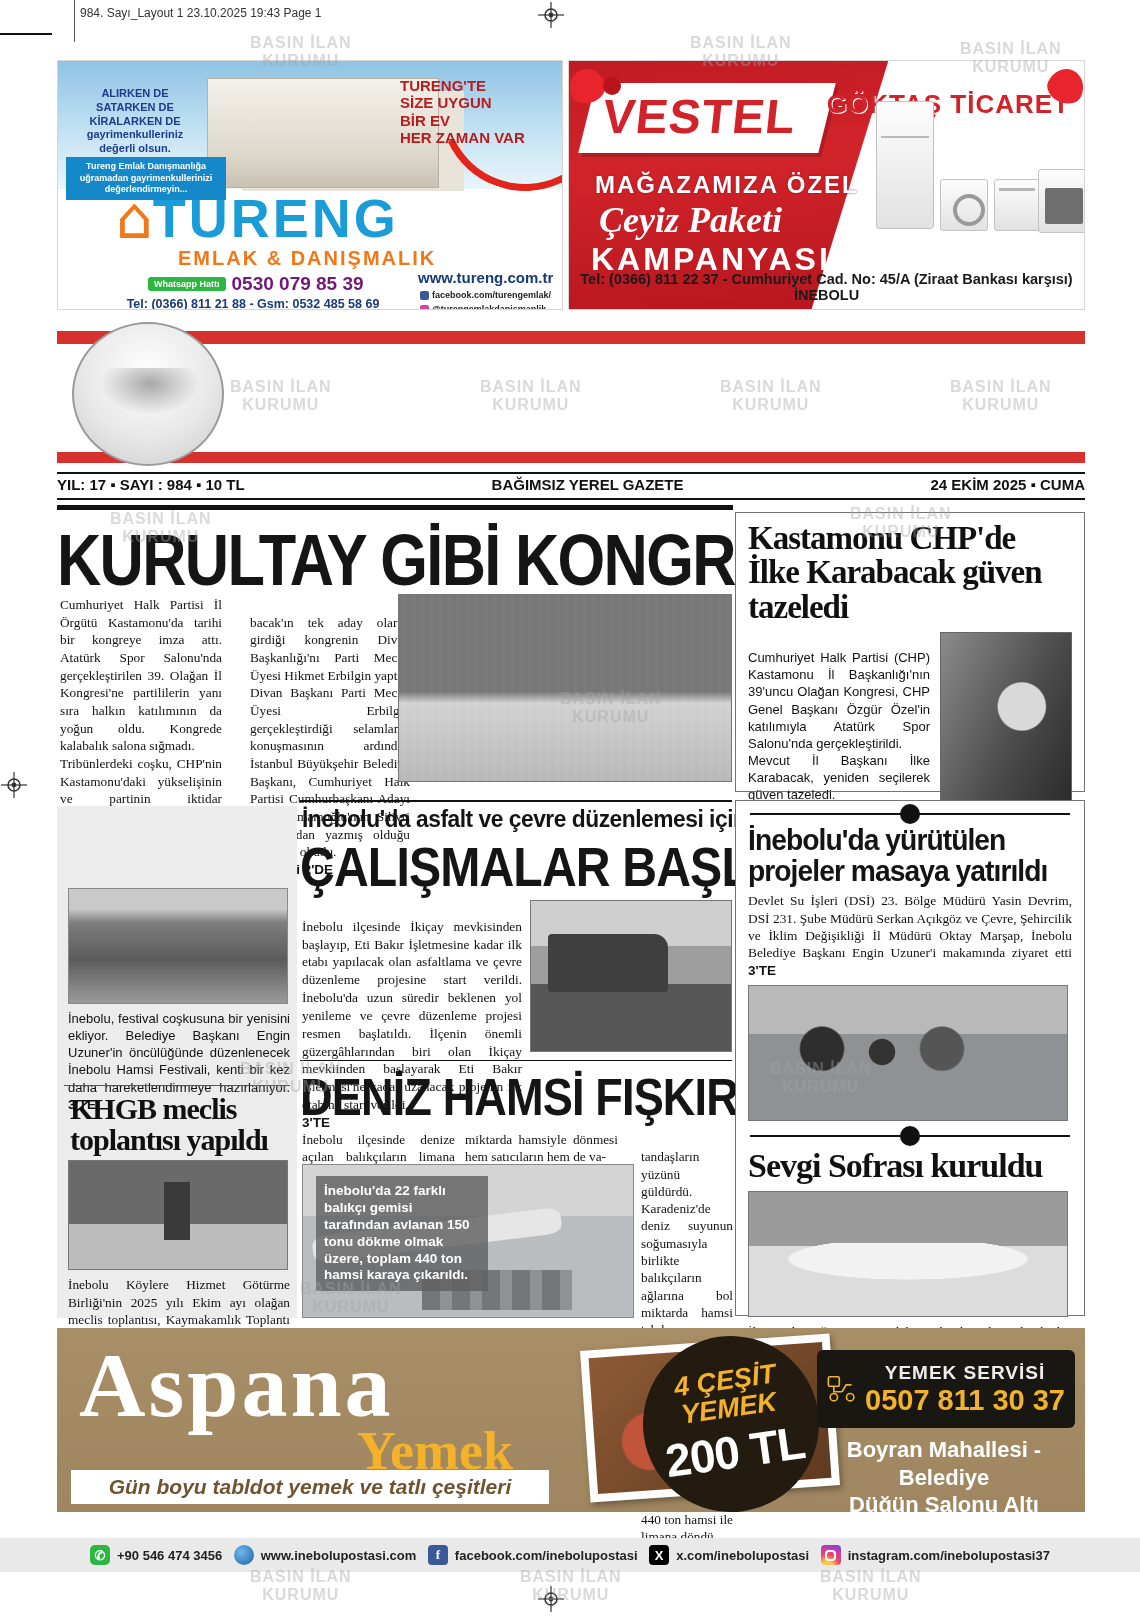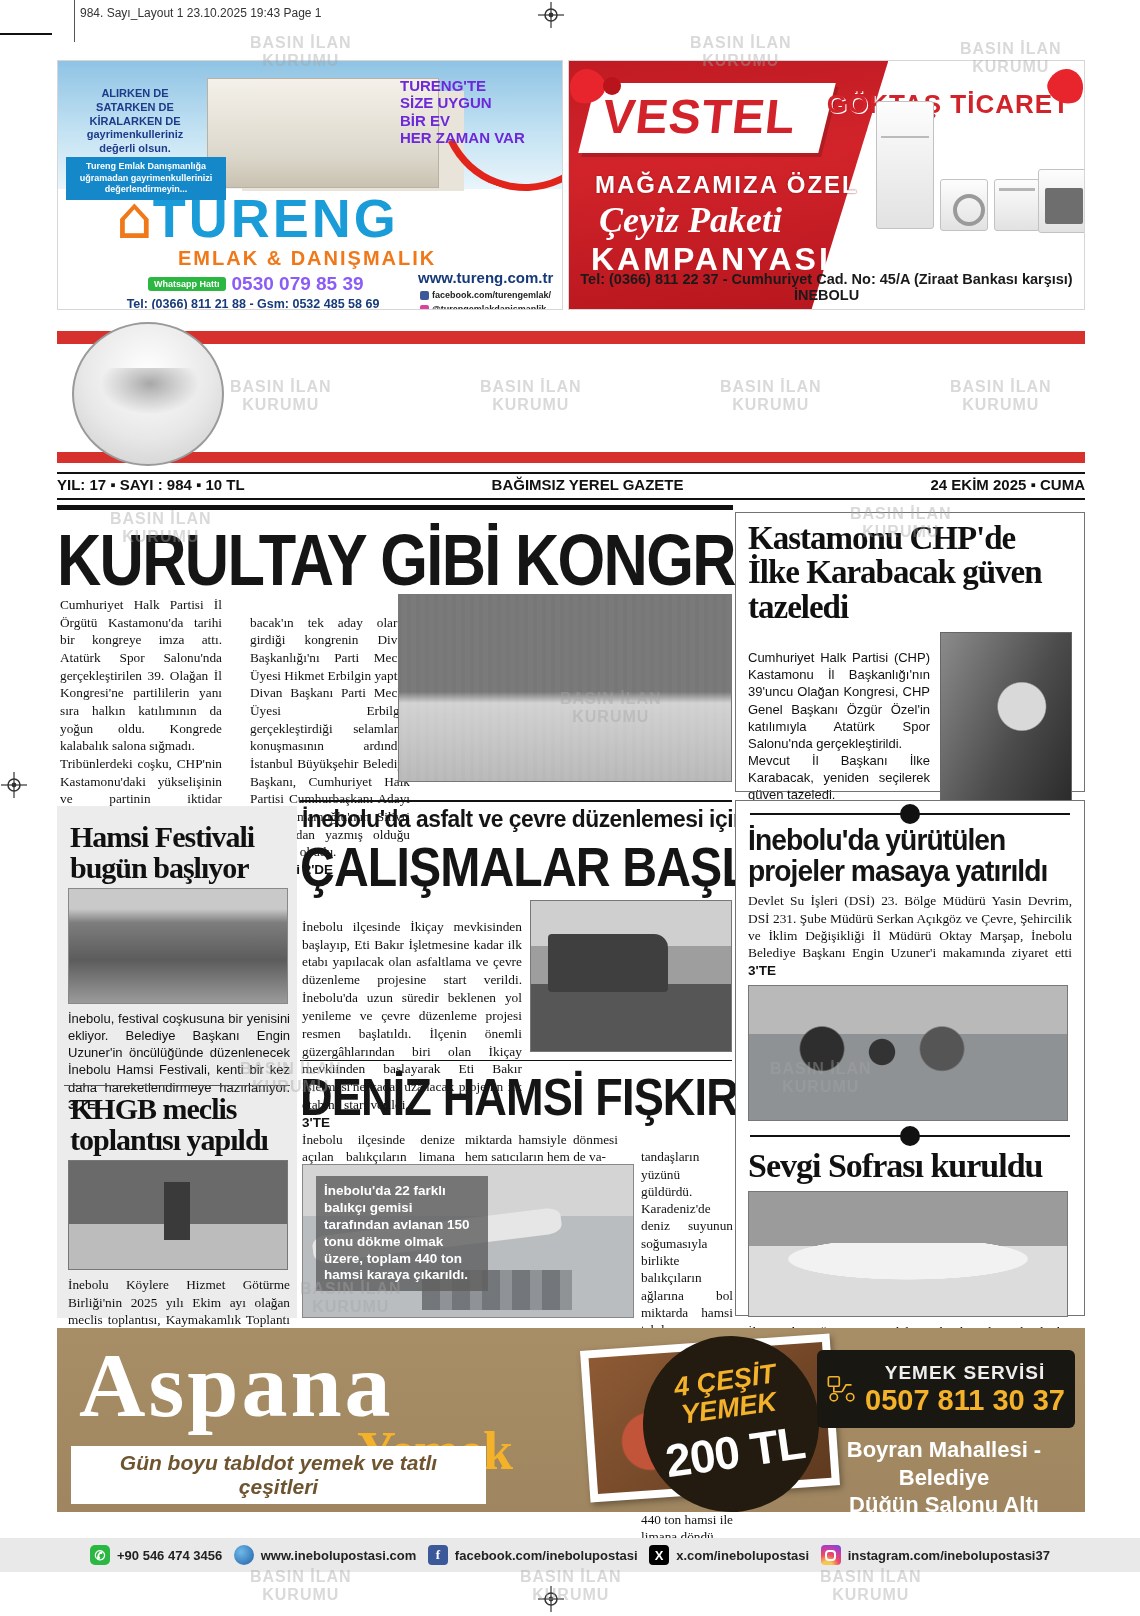--- a/index.html
+++ b/index.html
@@ -25,28 +25,28 @@
   .t-house { position:absolute; left:150px; top:18px; width:230px; height:108px;
              background:linear-gradient(180deg,#f4f1ea 0%,#ddd8cc 70%,#c9c2b2 100%);
              box-shadow:0 0 0 1px #b9b2a2, 30px 8px 0 -4px #e8e4da; }
   .t-arc { position:absolute; right:-48px; top:-40px; width:170px; height:170px; border-radius:50%;
            border:7px solid #e1251b; border-left-color:transparent; border-top-color:transparent; transform:rotate(20deg); }
   .t-slogan-left { left:12px; top:26px; width:130px; font:700 11px "Liberation Sans", sans-serif;
                    color:#1d3b8b; text-align:center; white-space:pre-line; line-height:1.25; }
   .t-note { left:8px; top:96px; width:160px; background:#1488c8; color:#fff; padding:4px 5px;
             font:700 9px "Liberation Sans", sans-serif; text-align:center; white-space:pre-line; line-height:1.3; }
   .t-slogan-right { left:342px; top:16px; width:160px; font:900 15px "Liberation Sans", sans-serif;
-                    color:#6d28d9; white-space:pre-line; line-height:1.15; }
+                    color:#b91c1c; white-space:pre-line; line-height:1.15; }
   .t-brandrow { left:58px; top:128px; width:400px; display:flex; align-items:center; }
   .t-houseicon { font-size:58px; color:#f07818; line-height:1; font-family:"DejaVu Sans", sans-serif; }
   .t-brand { font:900 54px "Liberation Sans", sans-serif; color:#1a9cd8; letter-spacing:3px; line-height:1; }
   .t-sub { left:120px; top:186px; width:300px; font:800 20px "Liberation Sans", sans-serif; color:#f07818; letter-spacing:2px; }
   .t-warow { left:90px; top:212px; display:flex; align-items:center; gap:6px; }
   .t-wapill { background:#2bb741; color:#fff; font:700 9px "Liberation Sans", sans-serif; padding:2px 6px; border-radius:3px; }
-  .t-wanum { font:900 19px "Liberation Sans", sans-serif; color:#8b5cf6; }
+  .t-wanum { font:900 19px "Liberation Sans", sans-serif; color:#701a75; }
   .t-tel { left:30px; top:236px; width:330px; font:700 12.5px "Liberation Sans", sans-serif; color:#163a7a; text-align:center; }
   .t-web { left:360px; top:208px; font:900 15px "Liberation Sans", sans-serif; color:#163a7a; }
   .t-soc { left:362px; top:228px; font:700 9px "Liberation Sans", sans-serif; color:#222; line-height:1.5; }
   .t-soc .sq { display:inline-block; width:9px; height:9px; border-radius:2px; margin-right:3px; vertical-align:middle; }
 
   
   .ad-vestel { left:568px; top:60px; width:517px; height:250px; background:#fff; border:1px solid #d6d6d6; overflow:hidden; }
   .v-red { position:absolute; left:0; top:0; width:62%; height:100%;
            background:linear-gradient(175deg,#c01b24 0%,#d2232a 40%,#b7161e 100%);
            clip-path:polygon(0 0,100% 0,76% 100%,0 100%); }
@@ -179,21 +179,21 @@
   .ph-dinner { margin-top:6px; width:320px; height:126px;
     background:linear-gradient(180deg,#9b9b9b 0 44%,#dcdcdc 44% 100%); box-shadow:inset 0 0 0 1px #777; position:relative; }
   .ph-dinner::after { content:""; position:absolute; left:20px; top:52px; right:20px; height:40px;
     background:radial-gradient(ellipse at 50% 40%,#f2f2f2 0 60%,transparent 61%); }
   .sevgi-body { margin-top:6px; font:13.4px/1.3 "Liberation Serif", serif; text-align:justify; }
 
   
   .ad-aspana { left:57px; top:1328px; width:1028px; height:184px; background:linear-gradient(180deg,#a88e66,#9f8660); overflow:hidden; }
   .a-brand1 { position:absolute; left:22px; top:4px; font:700 92px "Liberation Serif", serif; color:#fff; letter-spacing:3px; }
   .a-brand2 { position:absolute; left:300px; top:92px; font:700 54px "Liberation Serif", serif; color:#f3b229; }
-  .a-tag { position:absolute; left:14px; bottom:8px; width:415px; background:#fff; padding:5px 11px; text-align:center;
+  .a-tag { position:absolute; left:14px; bottom:8px; width:478px; background:#fff; padding:5px 11px; text-align:center;
            font:italic 900 21px "Liberation Sans", sans-serif; color:#6f5430; }
   .a-food { position:absolute; left:528px; top:14px; width:250px; height:152px; background:#fff; transform:rotate(-4deg);
             box-shadow:2px 3px 6px rgba(0,0,0,.35); padding:8px; }
   .a-food-img { width:100%; height:100%;
     background:radial-gradient(circle at 24% 64%, #c2543a 0 14%, transparent 15%),
                radial-gradient(circle at 56% 40%, #d8a84e 0 13%, transparent 14%),
                radial-gradient(circle at 78% 66%, #7a4a26 0 15%, transparent 16%),
                linear-gradient(140deg,#8e5a35,#5f3a1f); }
   .a-circle { position:absolute; left:586px; top:8px; width:176px; height:176px; border-radius:50%;
               background:#241b10; transform:rotate(-8deg); text-align:center; padding-top:30px; }
@@ -328,21 +328,20 @@
       <div class="box1-body">
         <span>   Cumhuriyet Halk Partisi (CHP) Kastamonu İl Başkanlığı'nın 39'uncu Olağan Kongresi, CHP Genel Başkanı Özgür Özel'in katılımıyla Atatürk Spor Salonu'nda gerçekleştirildi.
    Mevcut İl Başkanı İlke Karabacak, yeniden seçilerek güven tazeledi.</span>
         <span class="more">2'DE</span>
       </div>
       <div class="photo ph-woman"></div>
     </div>
   </div>
 
   <div class="abs left-panel"></div>
-  <div class="abs sec-title hamsi-title">Hamsi Festivali bugün başlıyor</div>
   <div class="abs photo ph-grill"></div>
   <div class="abs panel-body hamsi-body">
     <span>   İnebolu, festival coşkusuna bir yenisini ekliyor. Belediye Başkanı Engin Uzuner'in öncülüğünde düzenlenecek İnebolu Hamsi Festivali, kenti bir kez daha hareketlendirmeye hazırlanıyor.</span>
     <span class="more">3'TE</span>
   </div>
   <div class="abs left-div"></div>
   <div class="abs sec-title khgb-title">KHGB meclis toplantısı yapıldı</div>
   <div class="abs photo ph-podium"></div>
   <div class="abs panel-body khgb-body">
     <span>   İnebolu Köylere Hizmet Götürme Birliği'nin 2025 yılı Ekim ayı olağan meclis toplantısı, Kaymakamlık Toplantı Salonunda gerçekleştirildi.</span>

